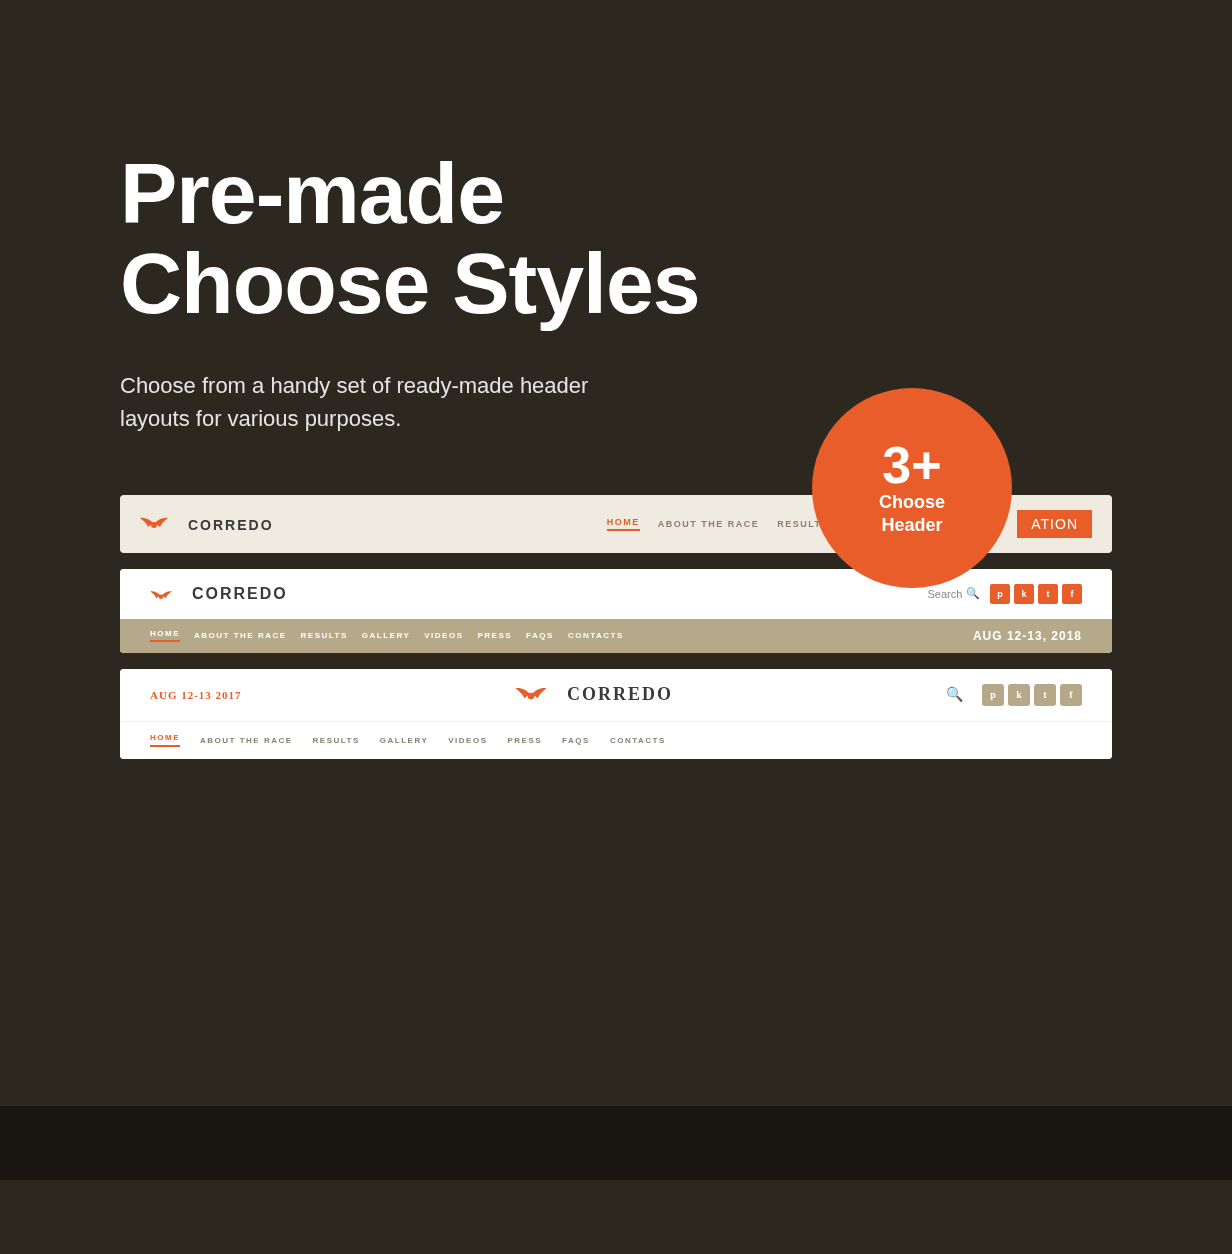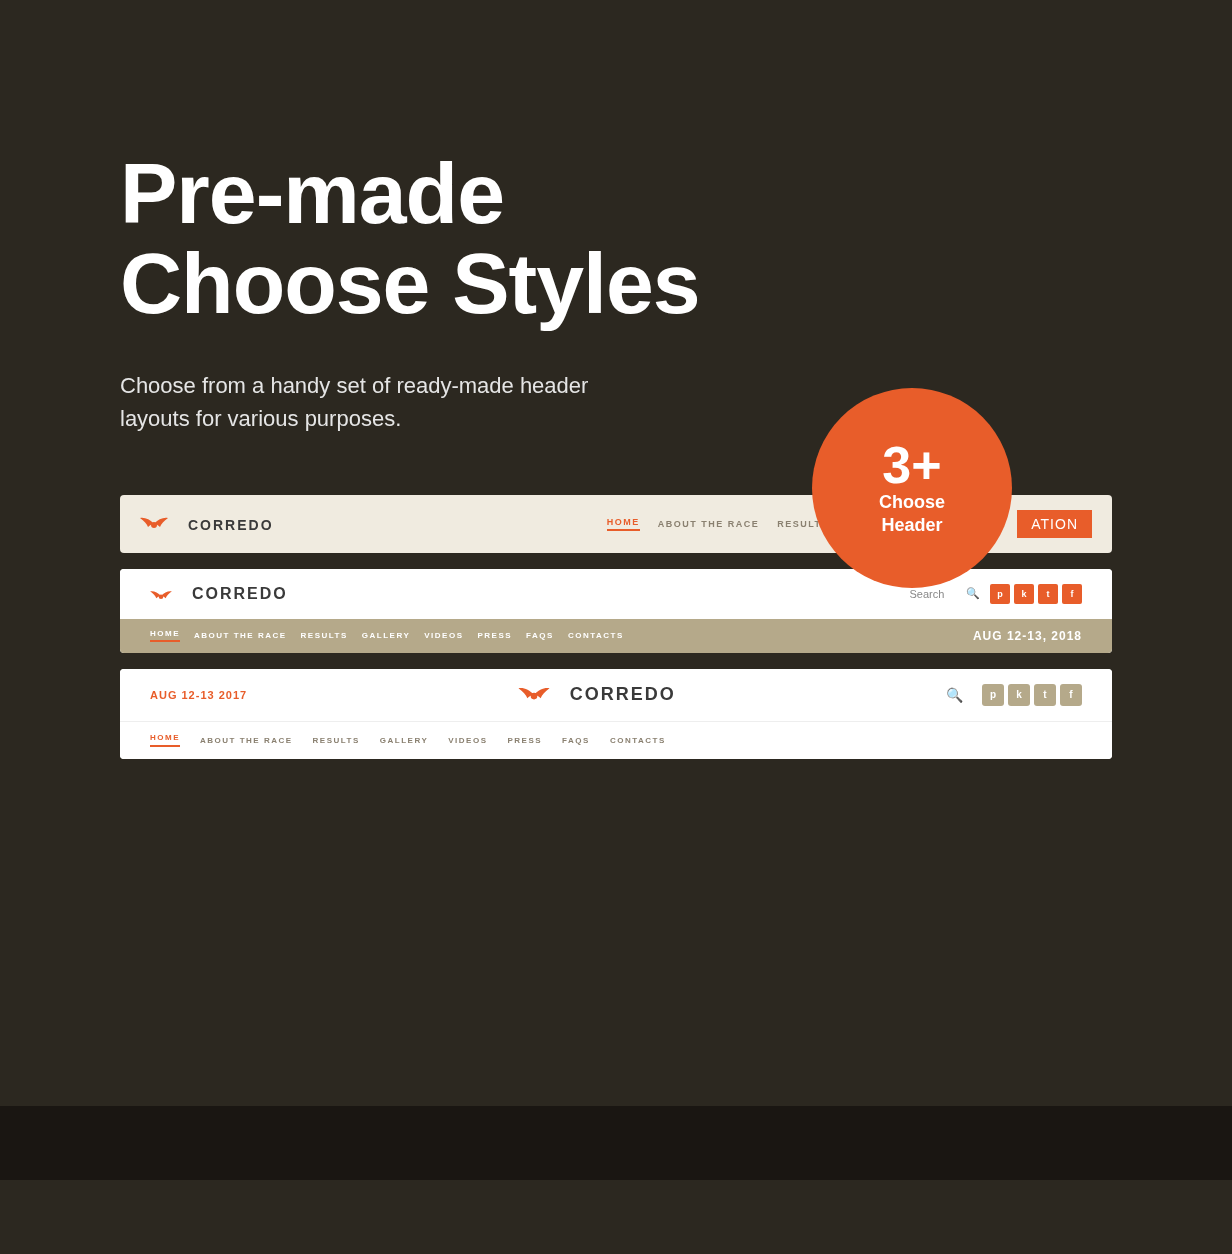--- a/index.html
+++ b/index.html
@@ -168,21 +168,21 @@
 
     .preview-2-right {
       display: flex;
       align-items: center;
       gap: 10px;
     }
 
     .search-area {
       display: flex;
       align-items: center;
-      gap: 22px;
+      gap: 4px;
       color: #888;
       font-size: 11px;
     }
 
     .social-icons-2 {
       display: flex;
       gap: 4px;
     }
 
     .social-icon-box {
@@ -242,20 +242,21 @@
       overflow: hidden;
     }
 
     .preview-3-top {
       background-color: #ffffff;
       height: 52px;
       display: flex;
       align-items: center;
       justify-content: space-between;
       padding: 0 30px;
+      font-family: Liberation Serif, serif;
     }
 
     .preview-3-date {
       color: #e85d2a;
       font-size: 11px;
       font-weight: 900;
       letter-spacing: 1px;
       text-transform: uppercase;
     }
 

